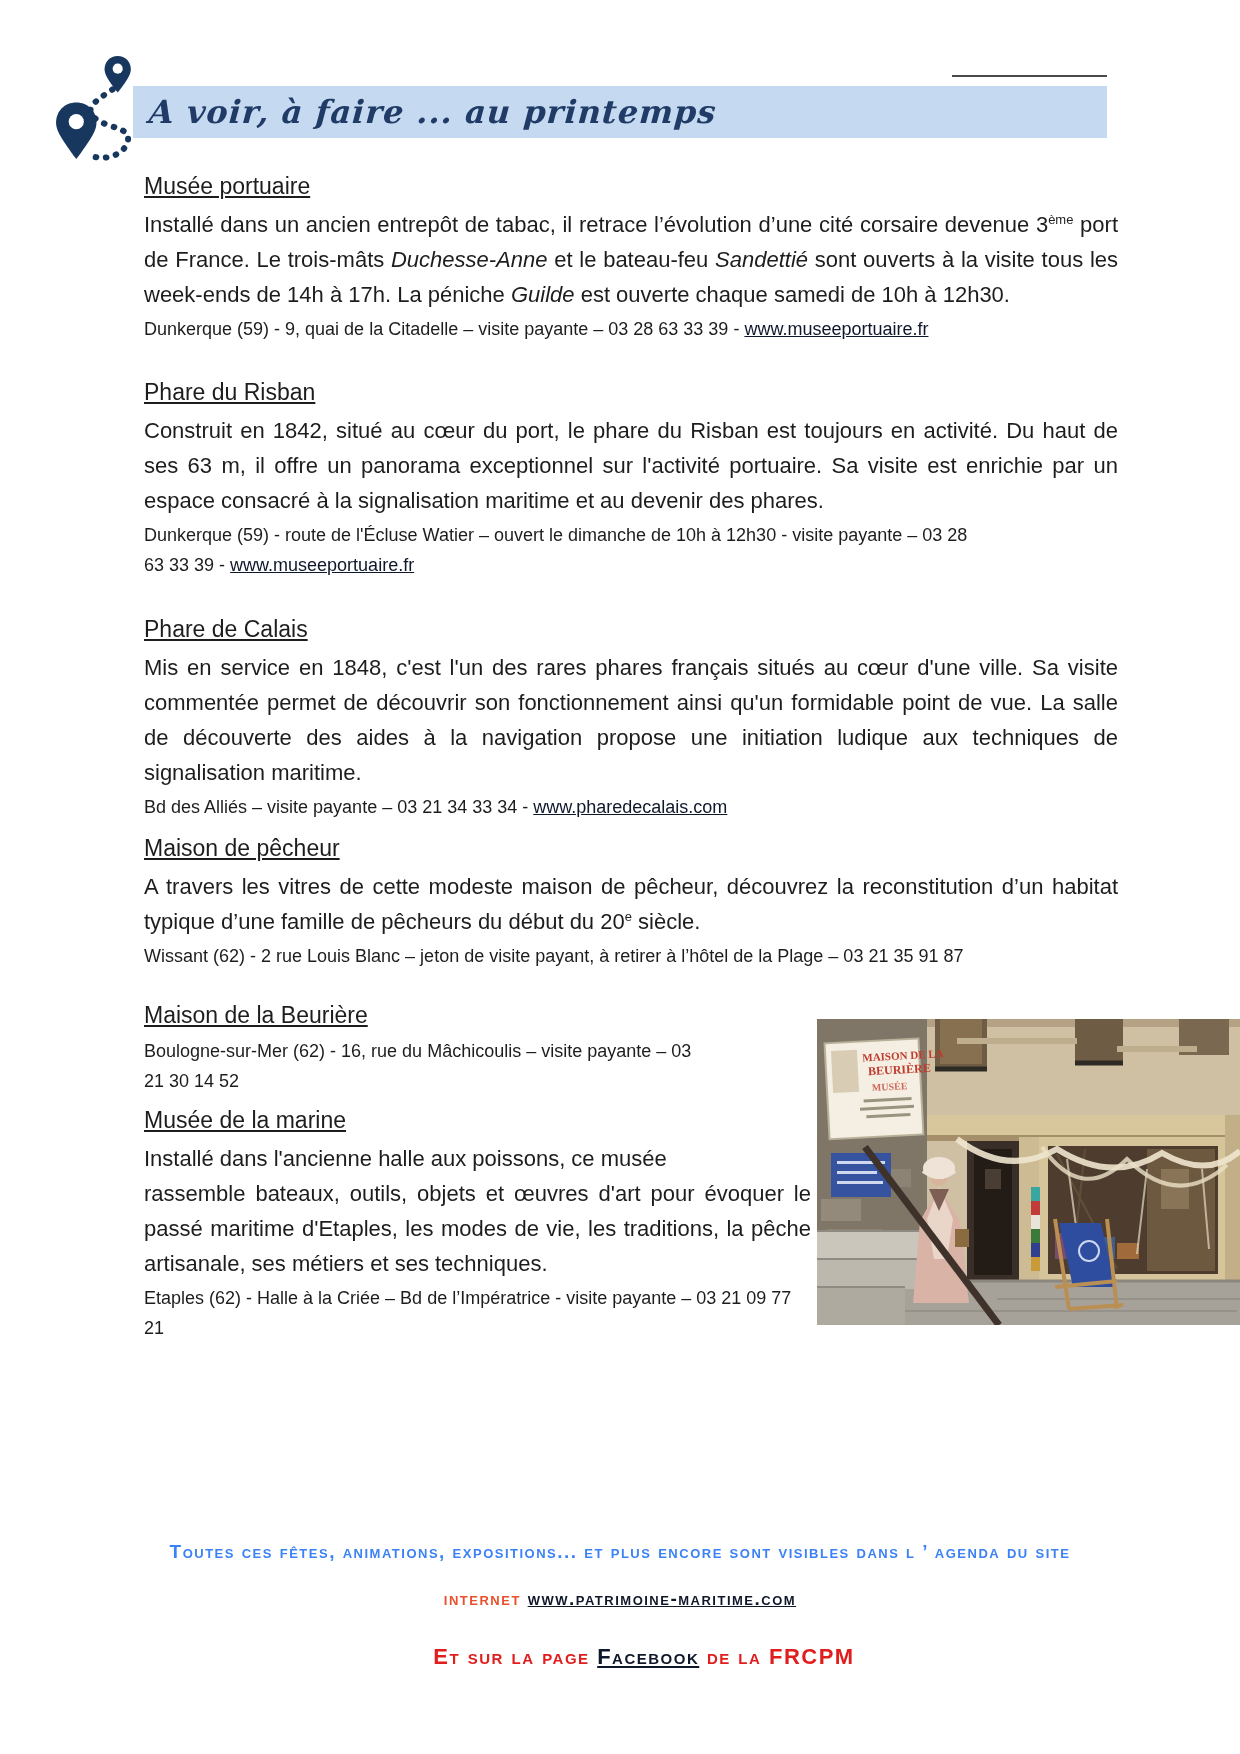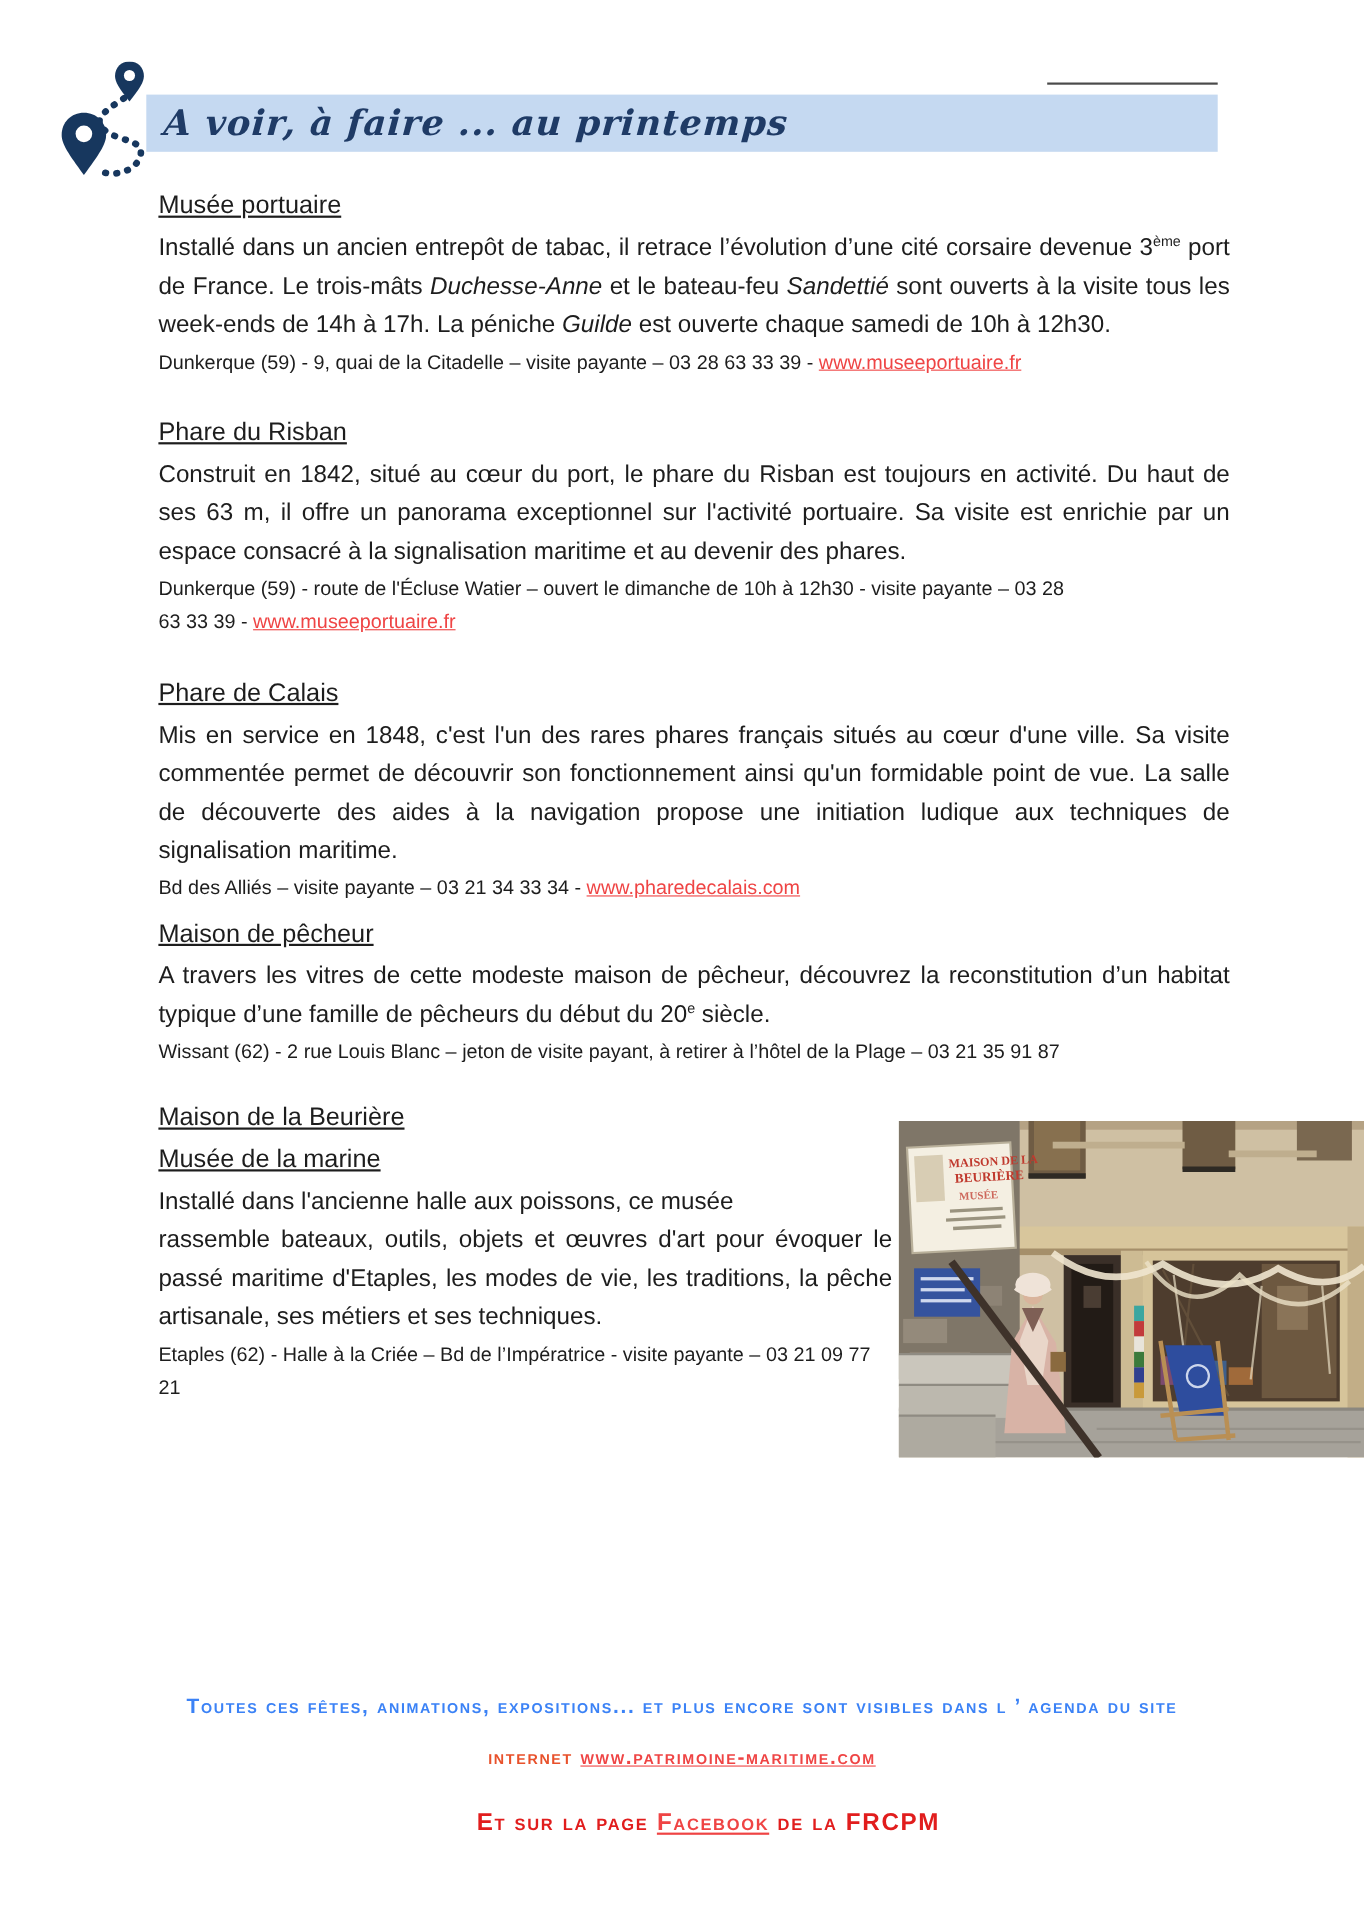--- a/index.html
+++ b/index.html
@@ -14,21 +14,21 @@
   .banner-title{font-family:"DejaVu Serif",serif;font-style:italic;font-weight:bold;
                 font-size:32px;color:#1f3b66;letter-spacing:1px;transform:skewX(-4deg);}
 
   
   .content{position:absolute;left:144px;top:158px;width:974px;}
   .sec-title{font-size:23px;font-weight:400;text-decoration:underline;margin:0 0 7px 0;line-height:28px;}
   .sec-body{font-size:22px;line-height:35px;text-align:justify;margin:0;}
   .sec-contact{font-size:18px;line-height:30px;margin:2px 0 0 0;}
   .part-sup{vertical-align:super;font-size:13px;line-height:0;}
   .part-italic{font-style:italic;}
-  a.part-link{color:#ef4444;text-decoration:underline;cursor:pointer;}
+  a.part-link{color:#0f172a;text-decoration:underline;cursor:pointer;}
   .spacer{float:right;width:307px;height:325px;}
 
   
   .photo{position:absolute;left:817px;top:1019px;width:423px;height:306px;}
   .photo svg{display:block;width:100%;height:100%;}
   .sign-red{font-family:"Liberation Serif",serif;font-weight:bold;fill:#c03a2e;}
 
   
   .footer{position:absolute;left:0;top:1538px;width:1240px;text-align:center;
           font-weight:bold;font-variant:small-caps;letter-spacing:1.5px;}
@@ -81,20 +81,21 @@
       <h3 class="sec-title">Maison de pêcheur</h3>
       <p class="sec-body"><span class="part-normal">A travers les vitres de cette modeste maison de pêcheur, découvrez la reconstitution d’un habitat typique d’une famille de pêcheurs du début du 20</span><span class="part-sup">e</span><span class="part-normal"> siècle.</span></p>
       <p class="sec-contact"><span class="part-normal">Wissant (62) - 2 rue Louis Blanc – jeton de visite payant, à retirer à l’hôtel de la Plage – 03 21 35 91 87</span></p>
     </div>
 
     <div style="margin-top:30px">
       <div class="spacer"></div>
 
       <div class="sec">
         <h3 class="sec-title">Maison de la Beurière</h3>
+        <p class="sec-contact"><span class="part-normal">Boulogne-sur-Mer (62) - 16, rue du Mâchicoulis – visite payante – 03</span><br><span class="part-normal">21 30 14 52</span></p>
       </div>
 
       <div class="sec" style="margin-top:10px">
         <h3 class="sec-title">Musée de la marine</h3>
         <p class="sec-body"><span class="part-normal">Installé dans l'ancienne halle aux poissons, ce musée</span><br><span class="part-normal">rassemble bateaux, outils, objets et œuvres d'art pour évoquer le passé maritime d'Etaples, les modes de vie, les traditions, la pêche artisanale, ses métiers et ses techniques.</span></p>
         <p class="sec-contact"><span class="part-normal">Etaples (62) - Halle à la Criée – Bd de l’Impératrice - visite payante – 03 21 09 77 21</span></p>
       </div>
     </div>
   </div>
 

